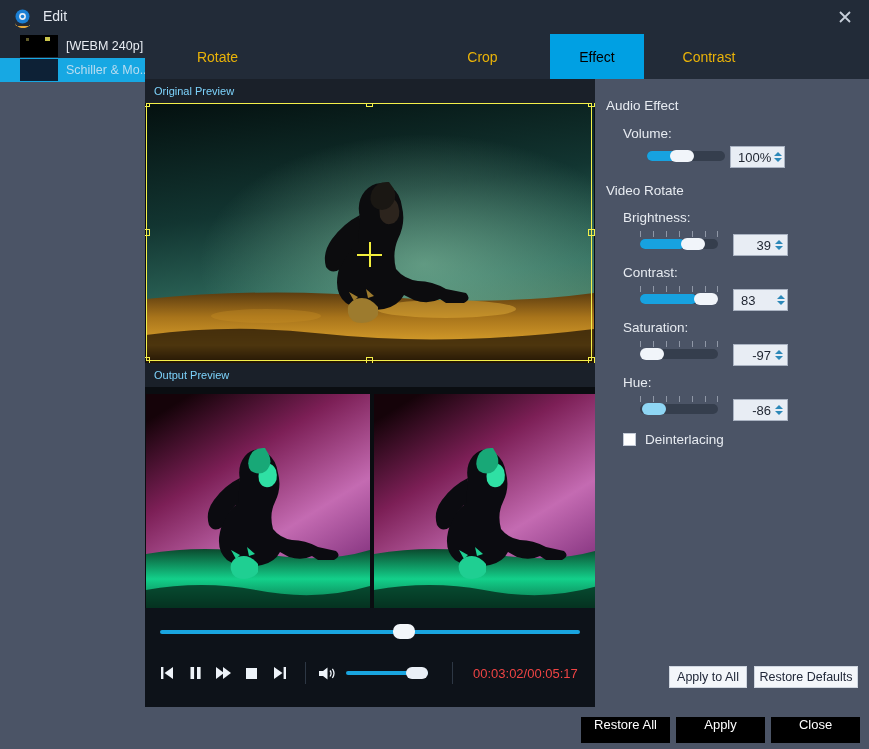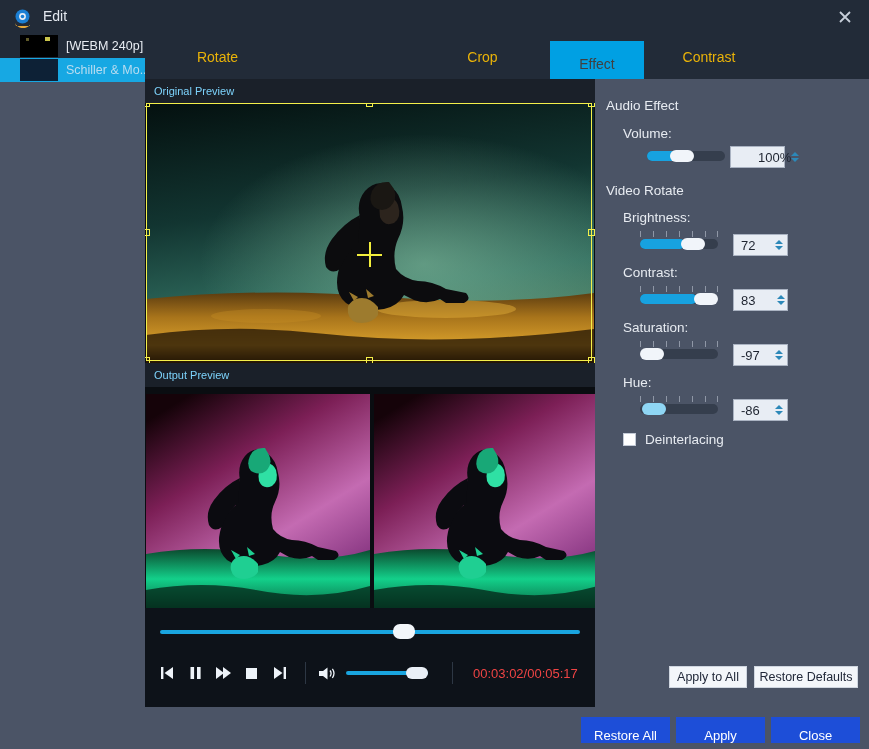--- a/index.html
+++ b/index.html
@@ -29,21 +29,21 @@
   .side-thumb.t2{background:#0d2136;}
   .side-thumb .dot1{position:absolute;left:6px;top:3px;width:3px;height:3px;background:#5f5a2a;}
   .side-thumb .dot2{position:absolute;left:25px;top:2px;width:5px;height:4px;background:#c9c44a;}
   .side-label{margin-left:8px;font-size:12.5px;color:#e8ecf2;white-space:nowrap;}
   .side-item.sel .side-label{color:#b8dcf0;}
 
   
   .tabbar{position:absolute;left:145px;top:34px;width:724px;height:45px;background:#222b38;}
   .tab{position:absolute;top:0;height:45px;display:flex;align-items:center;justify-content:center;
     font-size:14px;color:#eab308;cursor:pointer;}
-  .tab.active{background:#00a0e3;color:#404040;margin-top:7px;}
+  .tab.active{background:#00a0e3;color:#000000;}
 
   
   .center{position:absolute;left:145px;top:79px;width:450px;height:670px;background:#111820;}
   .sec-head{height:24px;background:#1a2029;color:#7dd3fc;font-size:11px;
     display:flex;align-items:center;padding-left:9px;box-sizing:border-box;}
 
   
   .orig-wrap{position:relative;width:450px;height:260px;background:#0a0d11;overflow:hidden;}
   .orig-img{position:absolute;left:1px;top:0px;width:448px;height:260px;}
   .crop-box{position:absolute;left:1px;top:0px;width:446px;height:258px;
@@ -68,21 +68,21 @@
   .ctrlrow{position:absolute;left:0;top:45px;width:450px;height:40px;display:flex;align-items:center;}
   .tbtn{width:28px;height:28px;display:flex;align-items:center;justify-content:center;cursor:pointer;}
   .sep{width:1px;height:22px;background:#2d3744;margin:0 12px;}
   .volrow{display:flex;align-items:center;}
   .vol-track{position:relative;width:82px;height:14px;margin-left:10px;cursor:pointer;}
   .vol-line{position:absolute;left:0;top:5px;width:82px;height:4px;background:#19a5e0;border-radius:2px;}
   .vol-thumb{position:absolute;left:60px;top:1px;width:22px;height:12px;background:#e9eff6;border-radius:6px;}
   .timecode{font-size:13px;color:#ef4444;white-space:nowrap;}
 
   
-  .right{position:absolute;left:595px;top:79px;width:274px;height:628px;background:#4b5466;}
+  .right{position:absolute;left:595px;top:79px;width:274px;height:628px;background:#4b5466;text-align:right;}
   .grp-title{position:absolute;font-size:13.5px;color:#e7ebf1;}
   .ctl-label{position:absolute;font-size:13.5px;color:#e7ebf1;}
 
   .slider{position:absolute;width:78px;height:10px;cursor:pointer;}
   .s-track{position:absolute;left:0;top:0;width:78px;height:10px;background:#353e4d;border-radius:5px;}
   .s-fill{position:absolute;left:0;top:0;height:10px;background:#17a2e0;border-radius:5px;}
   .s-thumb{position:absolute;top:-1px;width:24px;height:12px;background:#f1f5fa;border-radius:6px;}
   .s-thumb.blue{background:#8fd6f4;}
   .ticks{position:absolute;width:78px;height:6px;}
   .ticks i{position:absolute;top:0;width:1px;height:6px;background:#8f97a6;}
@@ -98,22 +98,22 @@
   .chk-row{position:absolute;display:flex;align-items:center;cursor:pointer;}
   .chk{width:13px;height:13px;background:#ffffff;border:1px solid #c3cad6;box-sizing:border-box;}
   .chk-lbl{margin-left:9px;font-size:13.5px;color:#e7ebf1;}
 
   .ghost-btn{position:absolute;height:22px;background:#f3f6fa;border:1px solid #cfd6e0;
     box-sizing:border-box;display:flex;align-items:center;justify-content:center;
     font-size:12.5px;color:#22293a;cursor:pointer;}
 
   
   .footer{position:absolute;left:0;bottom:0;width:869px;height:42px;background:#4b5466;}
-  .fbtn{position:absolute;top:10px;height:26px;background:#1d4ed8;color:#ffffff;
-    display:flex;align-items:flex-end;justify-content:center;font-size:13px;cursor:pointer;}
+  .fbtn{position:absolute;top:10px;height:26px;background:#000000;color:#ffffff;
+    display:flex;align-items:flex-start;justify-content:center;font-size:13px;cursor:pointer;}
   .gap-fill{position:absolute;left:595px;top:707px;width:274px;height:42px;background:#4b5466;}
 </style>
 </head>
 <body>
 
 <div id="app">
 
   <div class="titlebar">
     <div class="app-logo">
       <svg width="20" height="20" viewBox="0 0 20 20">
@@ -338,21 +338,21 @@
   <div class="right">
 
     <div class="grp-title" style="left:11px;top:19px;">Audio Effect</div>
 
     <div class="ctl-label" style="left:28px;top:47px;">Volume:</div>
     <div class="slider" style="left:52px;top:72px;">
       <div class="s-track"></div>
       <div class="s-fill" style="width:34px;"></div>
       <div class="s-thumb" style="left:23px;"></div>
     </div>
-    <div class="spin" style="left:135px;top:67px;padding-left:20px;">
+    <div class="spin" style="left:135px;top:67px;">
       <span class="spin-val">100%</span>
       <span class="spin-arrows">
         <i class="ar up"></i>
         <i class="ar dn"></i>
       </span>
     </div>
 
     <div class="grp-title" style="left:11px;top:104px;">Video Rotate</div>
 
     <div class="ctl-label" style="left:28px;top:131px;">Brightness:</div>
@@ -364,21 +364,21 @@
       <i style="left:52px;"></i>
         <i style="left:65px;"></i>
         <i style="left:77px;"></i>
     </div>
     <div class="slider" style="left:45px;top:160px;">
       <div class="s-track"></div>
       <div class="s-fill" style="width:45px;"></div>
       <div class="s-thumb" style="left:41px;"></div>
     </div>
     <div class="spin" style="left:138px;top:155px;">
-      <span class="spin-val">72</span>
+      <span class="spin-val">39</span>
       <span class="spin-arrows">
         <i class="ar up"></i>
         <i class="ar dn"></i>
       </span>
     </div>
 
     <div class="ctl-label" style="left:28px;top:186px;">Contrast:</div>
     <div class="ticks" style="left:45px;top:207px;">
       <i style="left:0px;"></i>
         <i style="left:13px;"></i>

